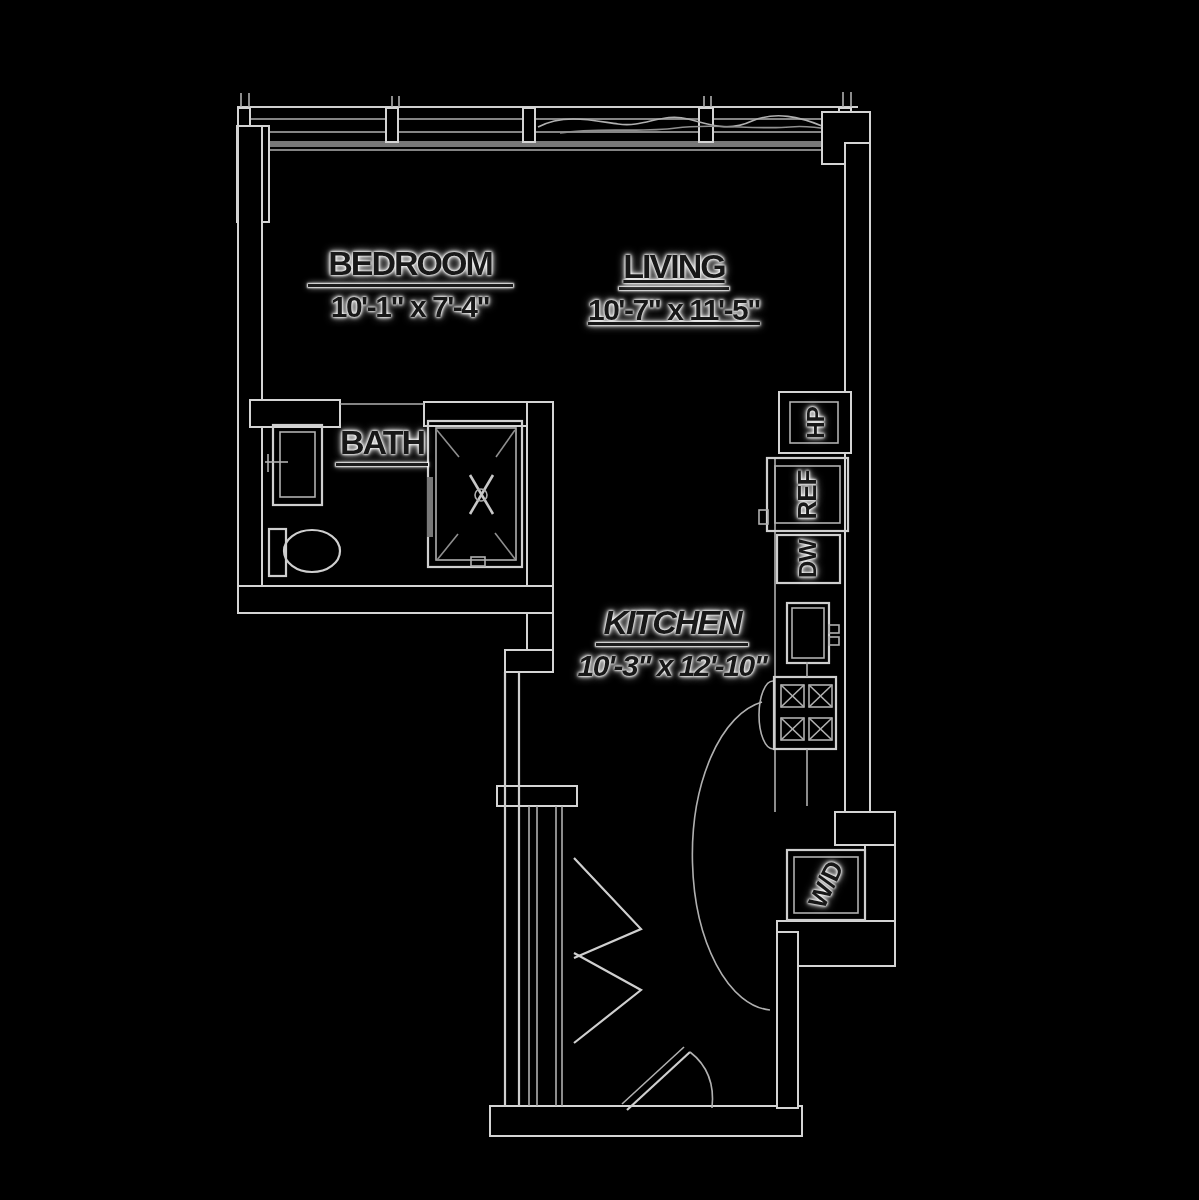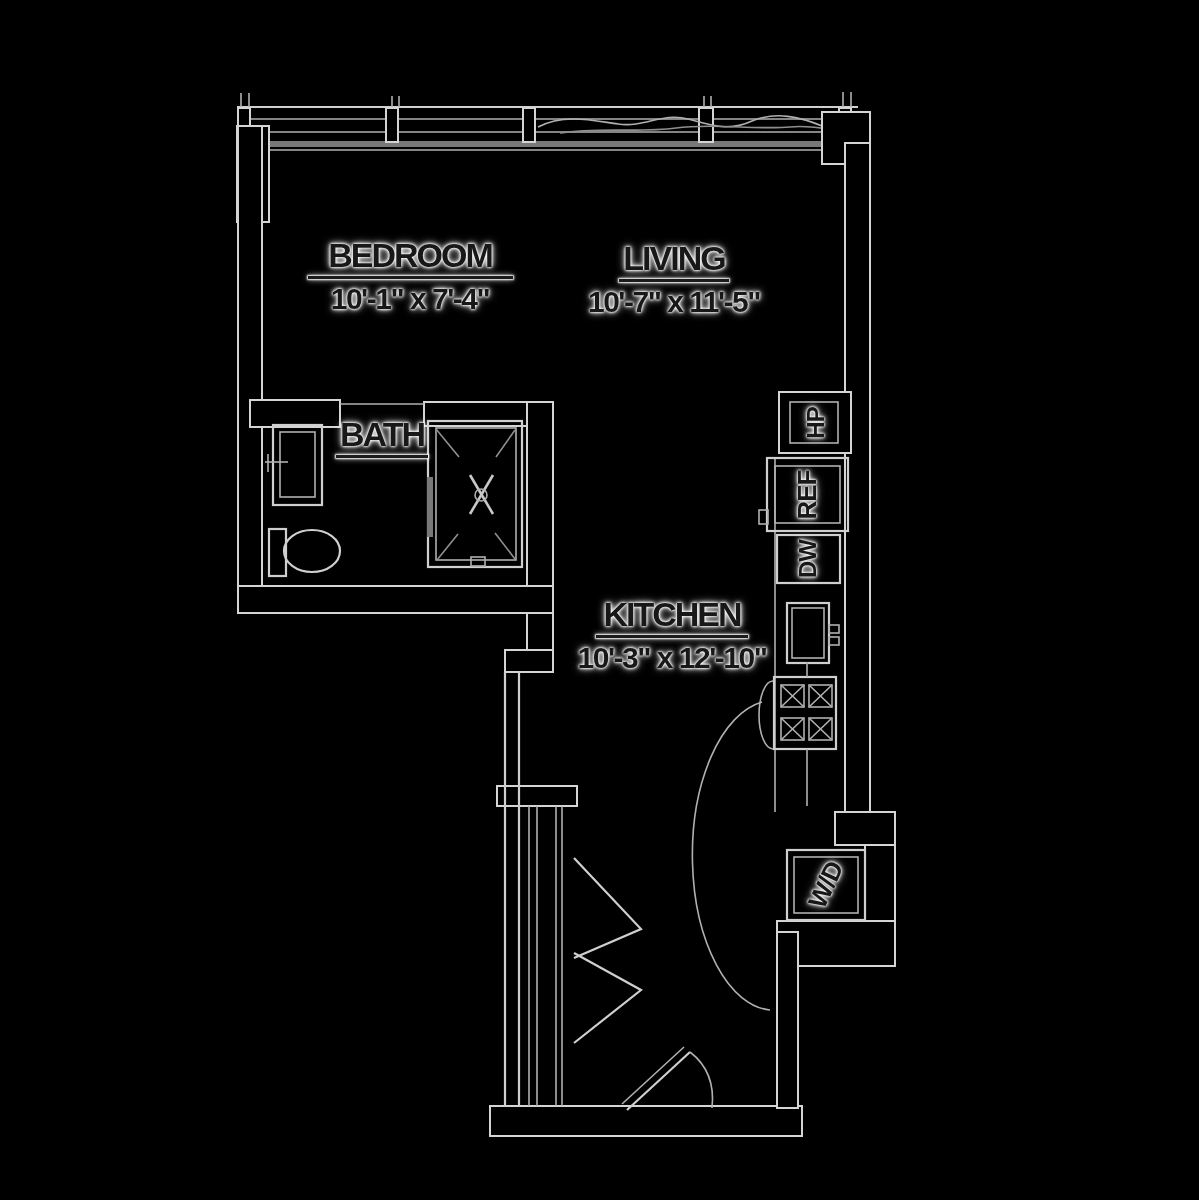--- a/index.html
+++ b/index.html
@@ -11,21 +11,21 @@
   .wall{fill:#000;stroke:#d4d4d4;stroke-width:2;}
   .ln{fill:none;stroke:#cfcfcf;stroke-width:2.2;}
   .tn{fill:none;stroke:#b0b0b0;stroke-width:1.6;}
   .tn2{fill:none;stroke:#8f8f8f;stroke-width:1.6;}
   .gr{fill:none;stroke:#787878;stroke-width:6;}
   .xb{fill:none;stroke:#c8c8c8;stroke-width:2.6;}
 
   
   .lbl{position:absolute;color:#181818;font-weight:bold;text-align:center;
        text-shadow:0 0 2px #fff,0 0 3px #fff,0 0 5px #fff,0 0 9px rgba(255,255,255,.85);}
-  .room-name{font-size:34px;line-height:1.05;letter-spacing:-2px;}
+  .room-name{font-size:34px;line-height:1.05;letter-spacing:-2px;margin-top:8px;}
   .room-dims{font-size:30px;line-height:1.1;letter-spacing:-1.5px;margin-top:1px;}
   .u-line{height:3px;background:#1b1b1b;margin:2px auto 3px;
           box-shadow:0 0 2px 1px #fff,0 0 6px #fff;}
   .vlbl{position:absolute;font-weight:bold;color:#181818;white-space:nowrap;
         text-shadow:0 0 2px #fff,0 0 3px #fff,0 0 5px #fff,0 0 8px rgba(255,255,255,.85);
         transform:translate(-50%,-50%) rotate(-90deg);letter-spacing:-1px;}
 </style>
 </head>
 <body>
 
@@ -147,32 +147,32 @@
       <rect x="471" y="557" width="14" height="9" class="tn"></rect>
     </g>
   </svg>
 
   <div class="lbl" style="left:270px;top:238px;width:280px;">
     <div class="room-name">BEDROOM</div>
     <div class="u-line" style="width:205px;"></div>
     <div class="room-dims">10'-1" x 7'-4"</div>
   </div>
 
-  <div class="lbl" style="left:534px;top:241px;width:280px;">
+  <div class="lbl" style="left:534px;top:241px;width:280px;text-decoration:underline;">
     <div class="room-name">LIVING</div>
     <div class="u-line" style="width:110px;"></div>
     <div class="room-dims">10'-7" x 11'-5"</div>
   </div>
 
   <div class="lbl" style="left:312px;top:417px;width:140px;">
     <div class="room-name">BATH</div>
     <div class="u-line" style="width:92px;"></div>
   </div>
 
-  <div class="lbl" style="left:532px;top:597px;width:280px;">
+  <div class="lbl" style="left:532px;top:597px;width:280px;font-style:italic;">
     <div class="room-name">KITCHEN</div>
     <div class="u-line" style="width:152px;"></div>
     <div class="room-dims">10'-3" x 12'-10"</div>
   </div>
 
   <div class="vlbl" style="left:816px;top:423px;font-size:24px;">HP</div>
   <div class="vlbl" style="left:807px;top:495px;font-size:26px;">REF</div>
   <div class="vlbl" style="left:808px;top:559px;font-size:24px;">DW</div>
   <div class="vlbl" style="left:826px;top:885px;font-size:26px;transform:translate(-50%,-50%) rotate(-65deg);">W/D</div>
 

